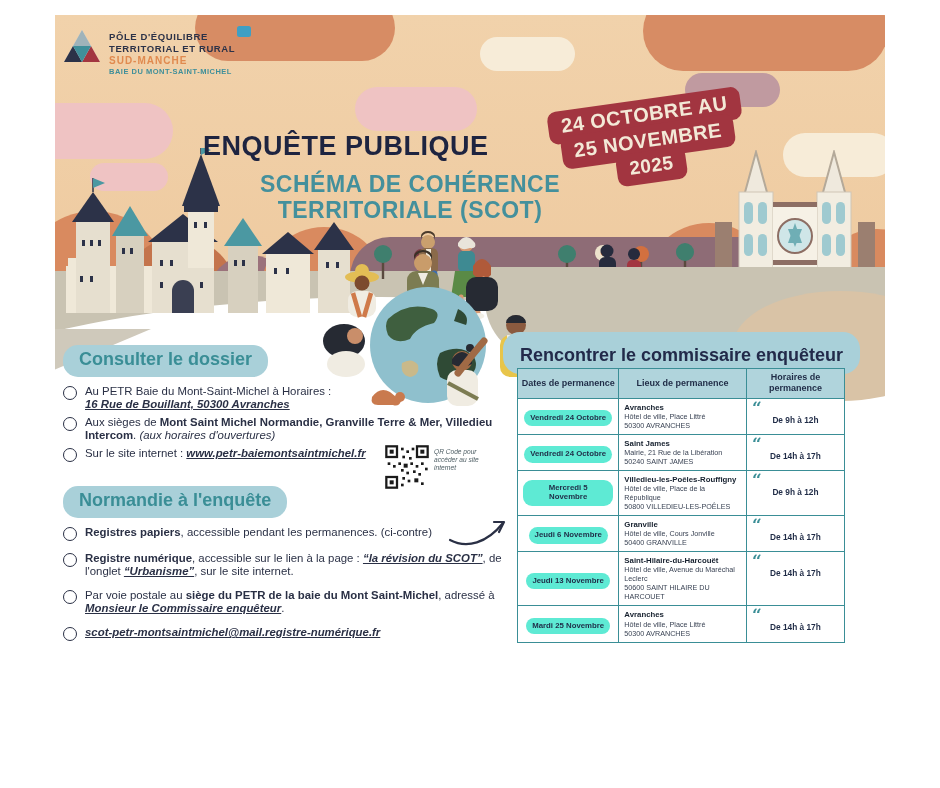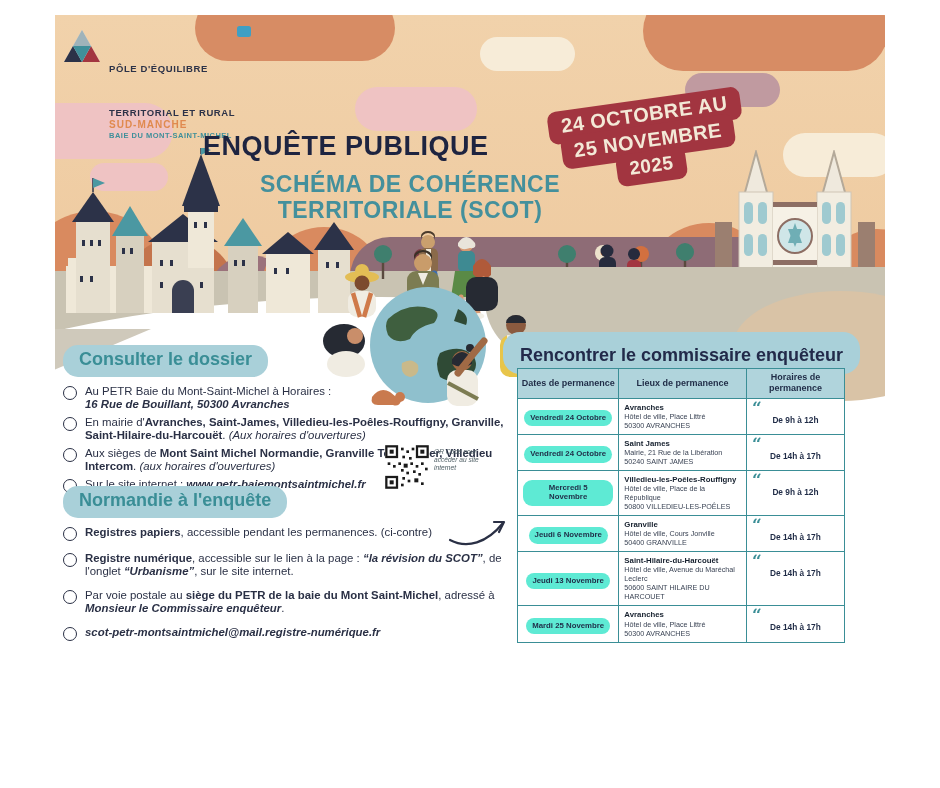--- a/index.html
+++ b/index.html
@@ -23,21 +23,21 @@
               border-radius:50%;z-index:1;}
   .grey-wedge{position:absolute;left:-8px;top:314px;width:104px;height:44px;background:#cfc9bb;
               clip-path:polygon(0 0,100% 0,0 100%);z-index:1;}
   .illu-svg{position:absolute;z-index:2;}
   .globe-grp{position:absolute;left:255px;top:218px;width:235px;height:185px;z-index:2;}
 
   
   .logo{position:absolute;left:7px;top:13px;z-index:5;display:flex;align-items:flex-start;}
   .logo svg{width:40px;height:36px;margin-right:7px;}
   .logo-text{padding-top:3px;position:relative;}
-  .logo-l12{font-size:9.5px;font-weight:bold;color:#2c3248;letter-spacing:.6px;line-height:1.22;margin-top:32px;}
+  .logo-l12{font-size:9.5px;font-weight:bold;color:#2c3248;letter-spacing:.6px;line-height:1.22;}
   .logo-l3{font-size:10px;font-weight:bold;color:#e08a4f;letter-spacing:1px;line-height:1.3;}
   .logo-l4{font-size:7.5px;font-weight:bold;color:#3f8f9a;letter-spacing:.5px;line-height:1.3;}
   .logo-badge{position:absolute;right:-16px;top:-2px;width:14px;height:11px;background:#3f9fc4;
               border-radius:2.5px;}
 
   
   .title{position:absolute;left:148px;top:116px;z-index:5;font-size:27px;font-weight:bold;
          color:#1e2440;letter-spacing:.5px;}
   .subtitle{position:absolute;left:170px;top:157px;width:370px;z-index:5;text-align:center;
             font-size:23px;font-weight:bold;color:#44909c;line-height:1.12;letter-spacing:.5px;}
@@ -55,21 +55,21 @@
   .sec-consult{left:8px;top:330px;width:470px;}
   .sec-contrib{left:8px;top:471px;width:462px;}
   .blist{margin-top:8px;}
   .li{display:flex;margin-bottom:5px;}
   .sec-contrib .li{margin-bottom:11px;}
   .dot{flex:none;width:12px;height:12px;border:1.8px solid #2a3045;border-radius:50%;
        margin:1px 8px 0 0;background:#fff;}
   .li-text{font-size:11.4px;line-height:13px;color:#2a3045;}
   .b{font-weight:bold;}
   .i{font-style:italic;}
-  .bi{font-weight:bold;font-style:italic;}
+  .bi{font-weight:bold;font-style:italic;text-decoration:underline;}
 
   
   .qr-wrap{position:absolute;left:330px;top:430px;z-index:4;display:flex;}
   .qr-wrap svg{width:44px;height:44px;}
   .qr-cap{width:52px;margin-left:5px;font-size:6.6px;font-style:italic;color:#4d5d63;
           line-height:1.25;padding-top:3px;}
 
   
   .arrow{position:absolute;left:392px;top:498px;width:62px;height:38px;z-index:4;}
 
@@ -343,24 +343,20 @@
     <div class="blist">
       <div class="li">
         <span class="dot"></span>
         <div class="li-text">
           <div>Au PETR Baie du Mont-Saint-Michel à Horaires :</div>
           <div class="bi">16 Rue de Bouillant, 50300 Avranches</div>
         </div>
       </div>
       <div class="li">
         <span class="dot"></span>
-        <div class="li-text"><span>En mairie d'</span><span class="b">Avranches, Saint-James, Villedieu-les-Poêles-Rouffigny, Granville, Saint-Hilaire-du-Harcouët</span><span>. </span><span class="i">(Aux horaires d'ouvertures)</span></div>
-      </div>
-      <div class="li">
-        <span class="dot"></span>
         <div class="li-text"><span>Aux sièges de </span><span class="b">Mont Saint Michel Normandie, Granville Terre &amp; Mer, Villedieu Intercom</span><span>. </span><span class="i">(aux horaires d'ouvertures)</span></div>
       </div>
       <div class="li">
         <span class="dot"></span>
         <div class="li-text"><span>Sur le site internet : </span><span class="bi">www.petr-baiemontsaintmichel.fr</span></div>
       </div>
     </div>
   </div>
 
   <div class="qr-wrap">

